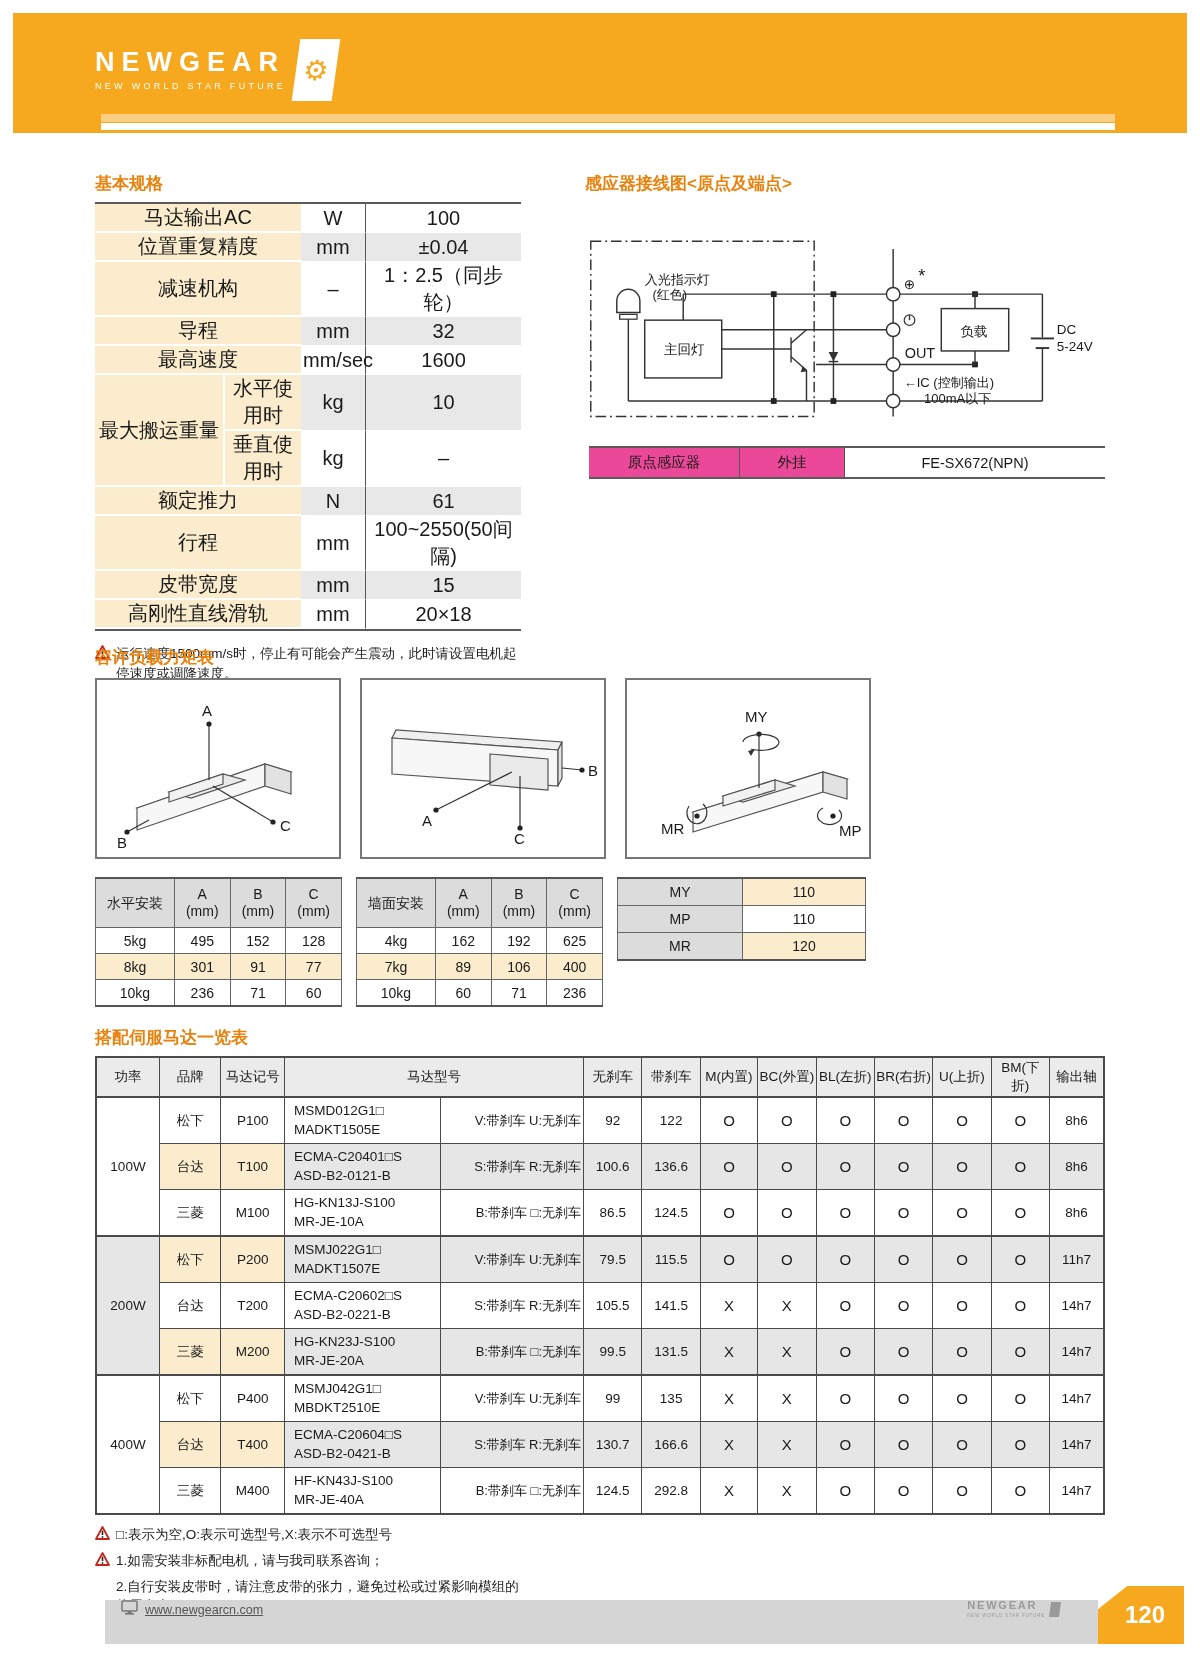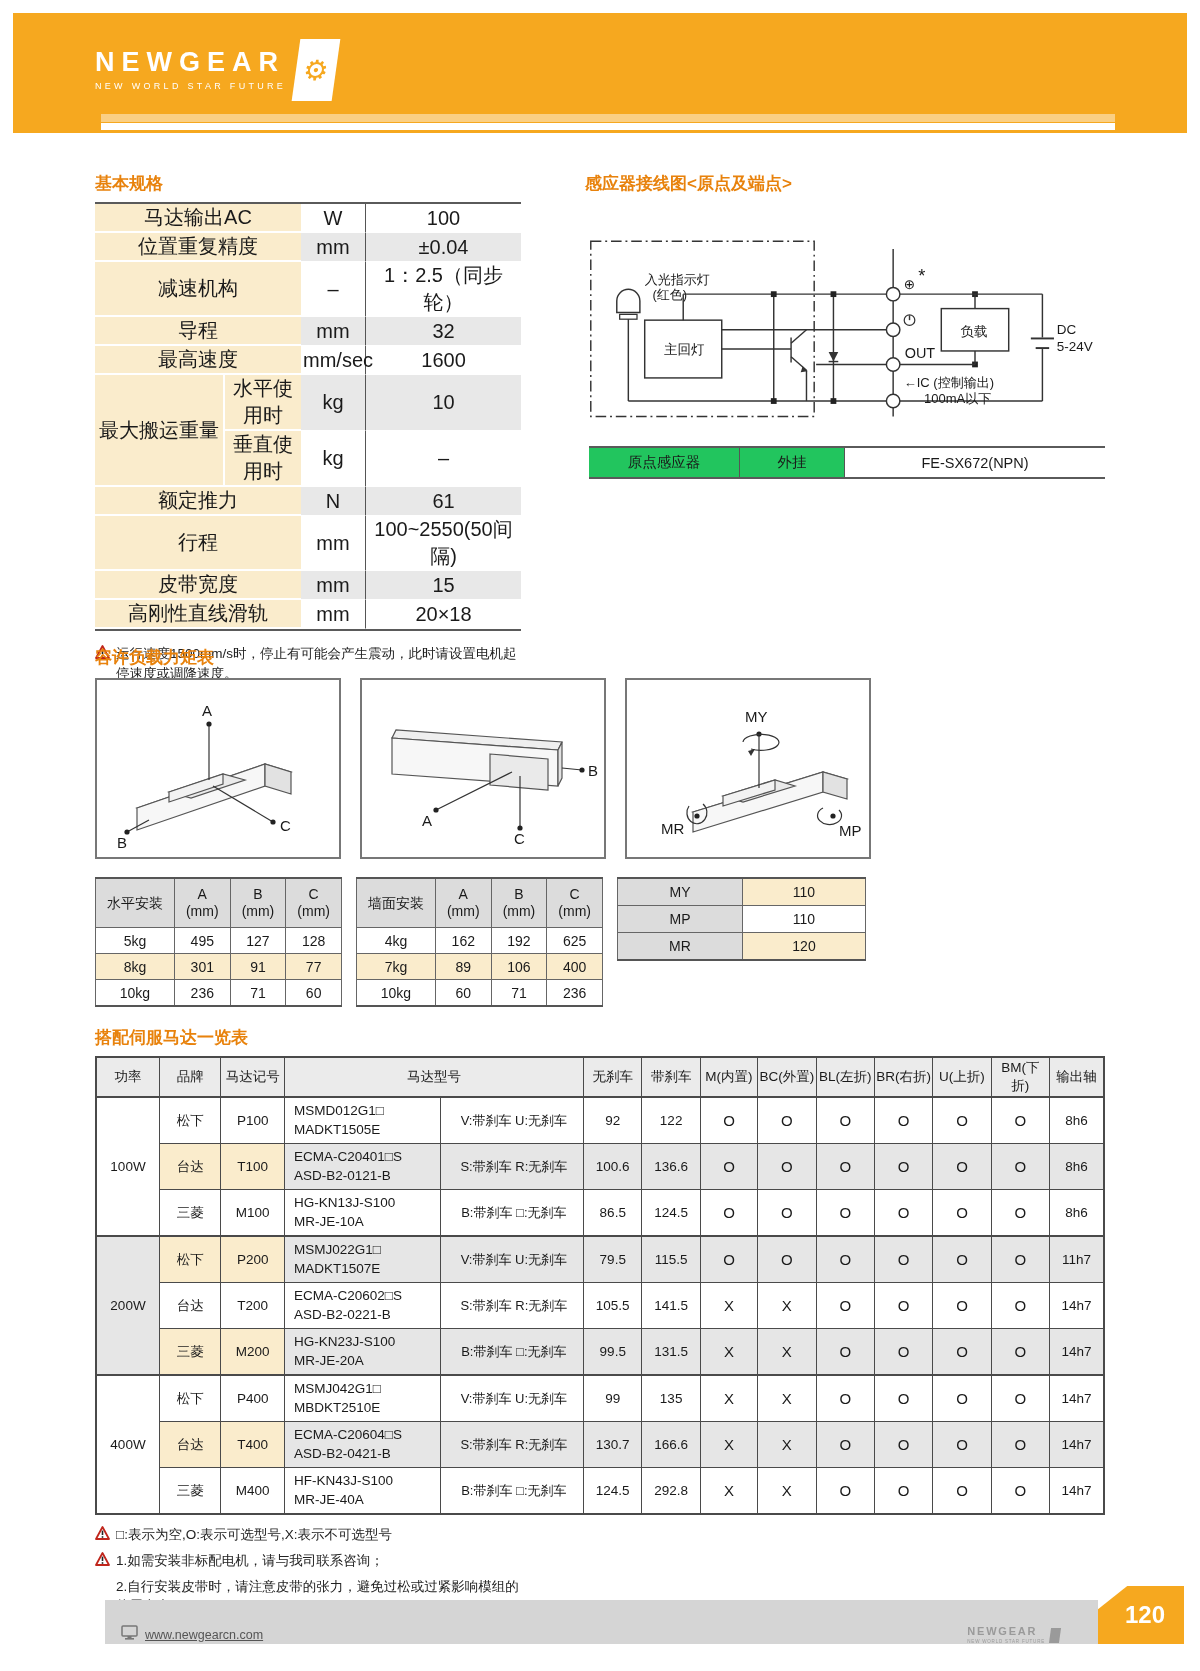--- a/index.html
+++ b/index.html
@@ -33,21 +33,21 @@
   .note{display:flex;gap:5px;margin-bottom:5px;font-size:13.5px;line-height:1.45;color:#222;}
   .note .wicon{flex:0 0 16px;padding-top:1px;}
   .note.noicon{padding-left:21px;}
 
   
   .sensor{position:absolute;left:585px;top:174px;width:522px;}
   .sensor svg.diagram{margin-top:14px;display:block;}
   table.sensor-tb{border-collapse:separate;border-spacing:0;width:516px;margin-top:6px;margin-left:4px;
                   border-top:2px solid #5a5a5a;border-bottom:2px solid #5a5a5a;table-layout:fixed;}
   .sensor-tb td{height:27px;font-size:14.5px;text-align:center;}
-  .sensor-tb td.c1,.sensor-tb td.c2{background:#22c55e;}
+  .sensor-tb td.c1,.sensor-tb td.c2{background:#ec4899;}
   .sensor-tb td.c2,.sensor-tb td.c3{border-left:1px solid #555;}
 
   
   .moment{position:absolute;left:95px;top:648px;width:1012px;}
   .boxes{display:flex;gap:19px;margin-top:10px;}
   .mbox{width:242px;height:177px;border:2px solid #777;background:#fff;}
   .mtables{display:flex;gap:14px;margin-top:18px;align-items:flex-start;}
   table.load{border-collapse:collapse;table-layout:fixed;width:247px;
              border-top:2px solid #555;border-bottom:2px solid #555;}
   .load th{background:#DCDCDC;font-weight:normal;white-space:pre-line;font-size:14px;height:46px;
@@ -66,27 +66,27 @@
               border:2px solid #4a4a4a;}
   .servo th{background:#EBEBEB;font-weight:normal;font-size:13.5px;height:22px;padding:1px 1px;
             border:1px solid #4a4a4a;}
   .servo td{font-size:13.5px;text-align:center;height:43px;padding:1px 2px;border:1px solid #4a4a4a;}
   .servo thead tr{border-bottom:2px solid #4a4a4a;}
   .servo tr.gsep td{border-top:2px solid #4a4a4a;}
   .servo tr.gray td{background:#E6E6E6;}
   .servo tr.gray td.cream{background:#FAECCC;}
   .servo td.power{background:#fff;}
   .servo td.model{text-align:left;padding-left:9px;line-height:1.4;}
-  .servo td.brake{text-align:center;padding-left:6px;font-size:13px;}
+  .servo td.brake{text-align:right;padding-left:6px;font-size:13px;}
   .servo td.mark{font-size:15px;}
   .snotes{margin-top:10px;}
 
   
   .footbar{position:absolute;left:105px;top:1600px;width:993px;height:44px;background:#D5D5D5;
-           display:flex;align-items:flex-end;}
+           display:flex;align-items:flex-start;}
   .site{display:flex;align-items:center;gap:7px;margin-left:16px;color:#555;font-size:12.5px;}
   .site .url{text-decoration:underline;color:#555;}
   .minilogo{margin-left:auto;margin-right:38px;display:flex;align-items:center;gap:5px;color:#9a9a9a;}
   .minilogo .t1{font-weight:bold;font-size:11px;letter-spacing:1.8px;line-height:1;}
   .minilogo .t2{font-size:4.5px;letter-spacing:.8px;margin-top:2px;}
   .minilogo .badge{width:10px;height:15px;background:#9a9a9a;transform:skewX(-8deg);}
   .pagenum{position:absolute;left:1098px;top:1586px;width:86px;height:58px;background:#F6A81F;
            clip-path:polygon(34% 0,100% 0,100% 100%,0 100%,0 40%);
            display:flex;align-items:center;justify-content:center;
            color:#fff;font-size:24px;font-weight:bold;padding-left:8px;box-sizing:border-box;}
@@ -362,21 +362,21 @@
           <th>A
 (mm)</th>
           <th>B
 (mm)</th>
           <th>C
 (mm)</th>
         </tr>
         <tr>
           <td>5kg</td>
           <td>495</td>
-          <td>127</td>
+          <td>152</td>
           <td>128</td>
         </tr>
         <tr class="cream">
           <td>8kg</td>
           <td>301</td>
           <td>91</td>
           <td>77</td>
         </tr>
         <tr>
           <td>10kg</td>

